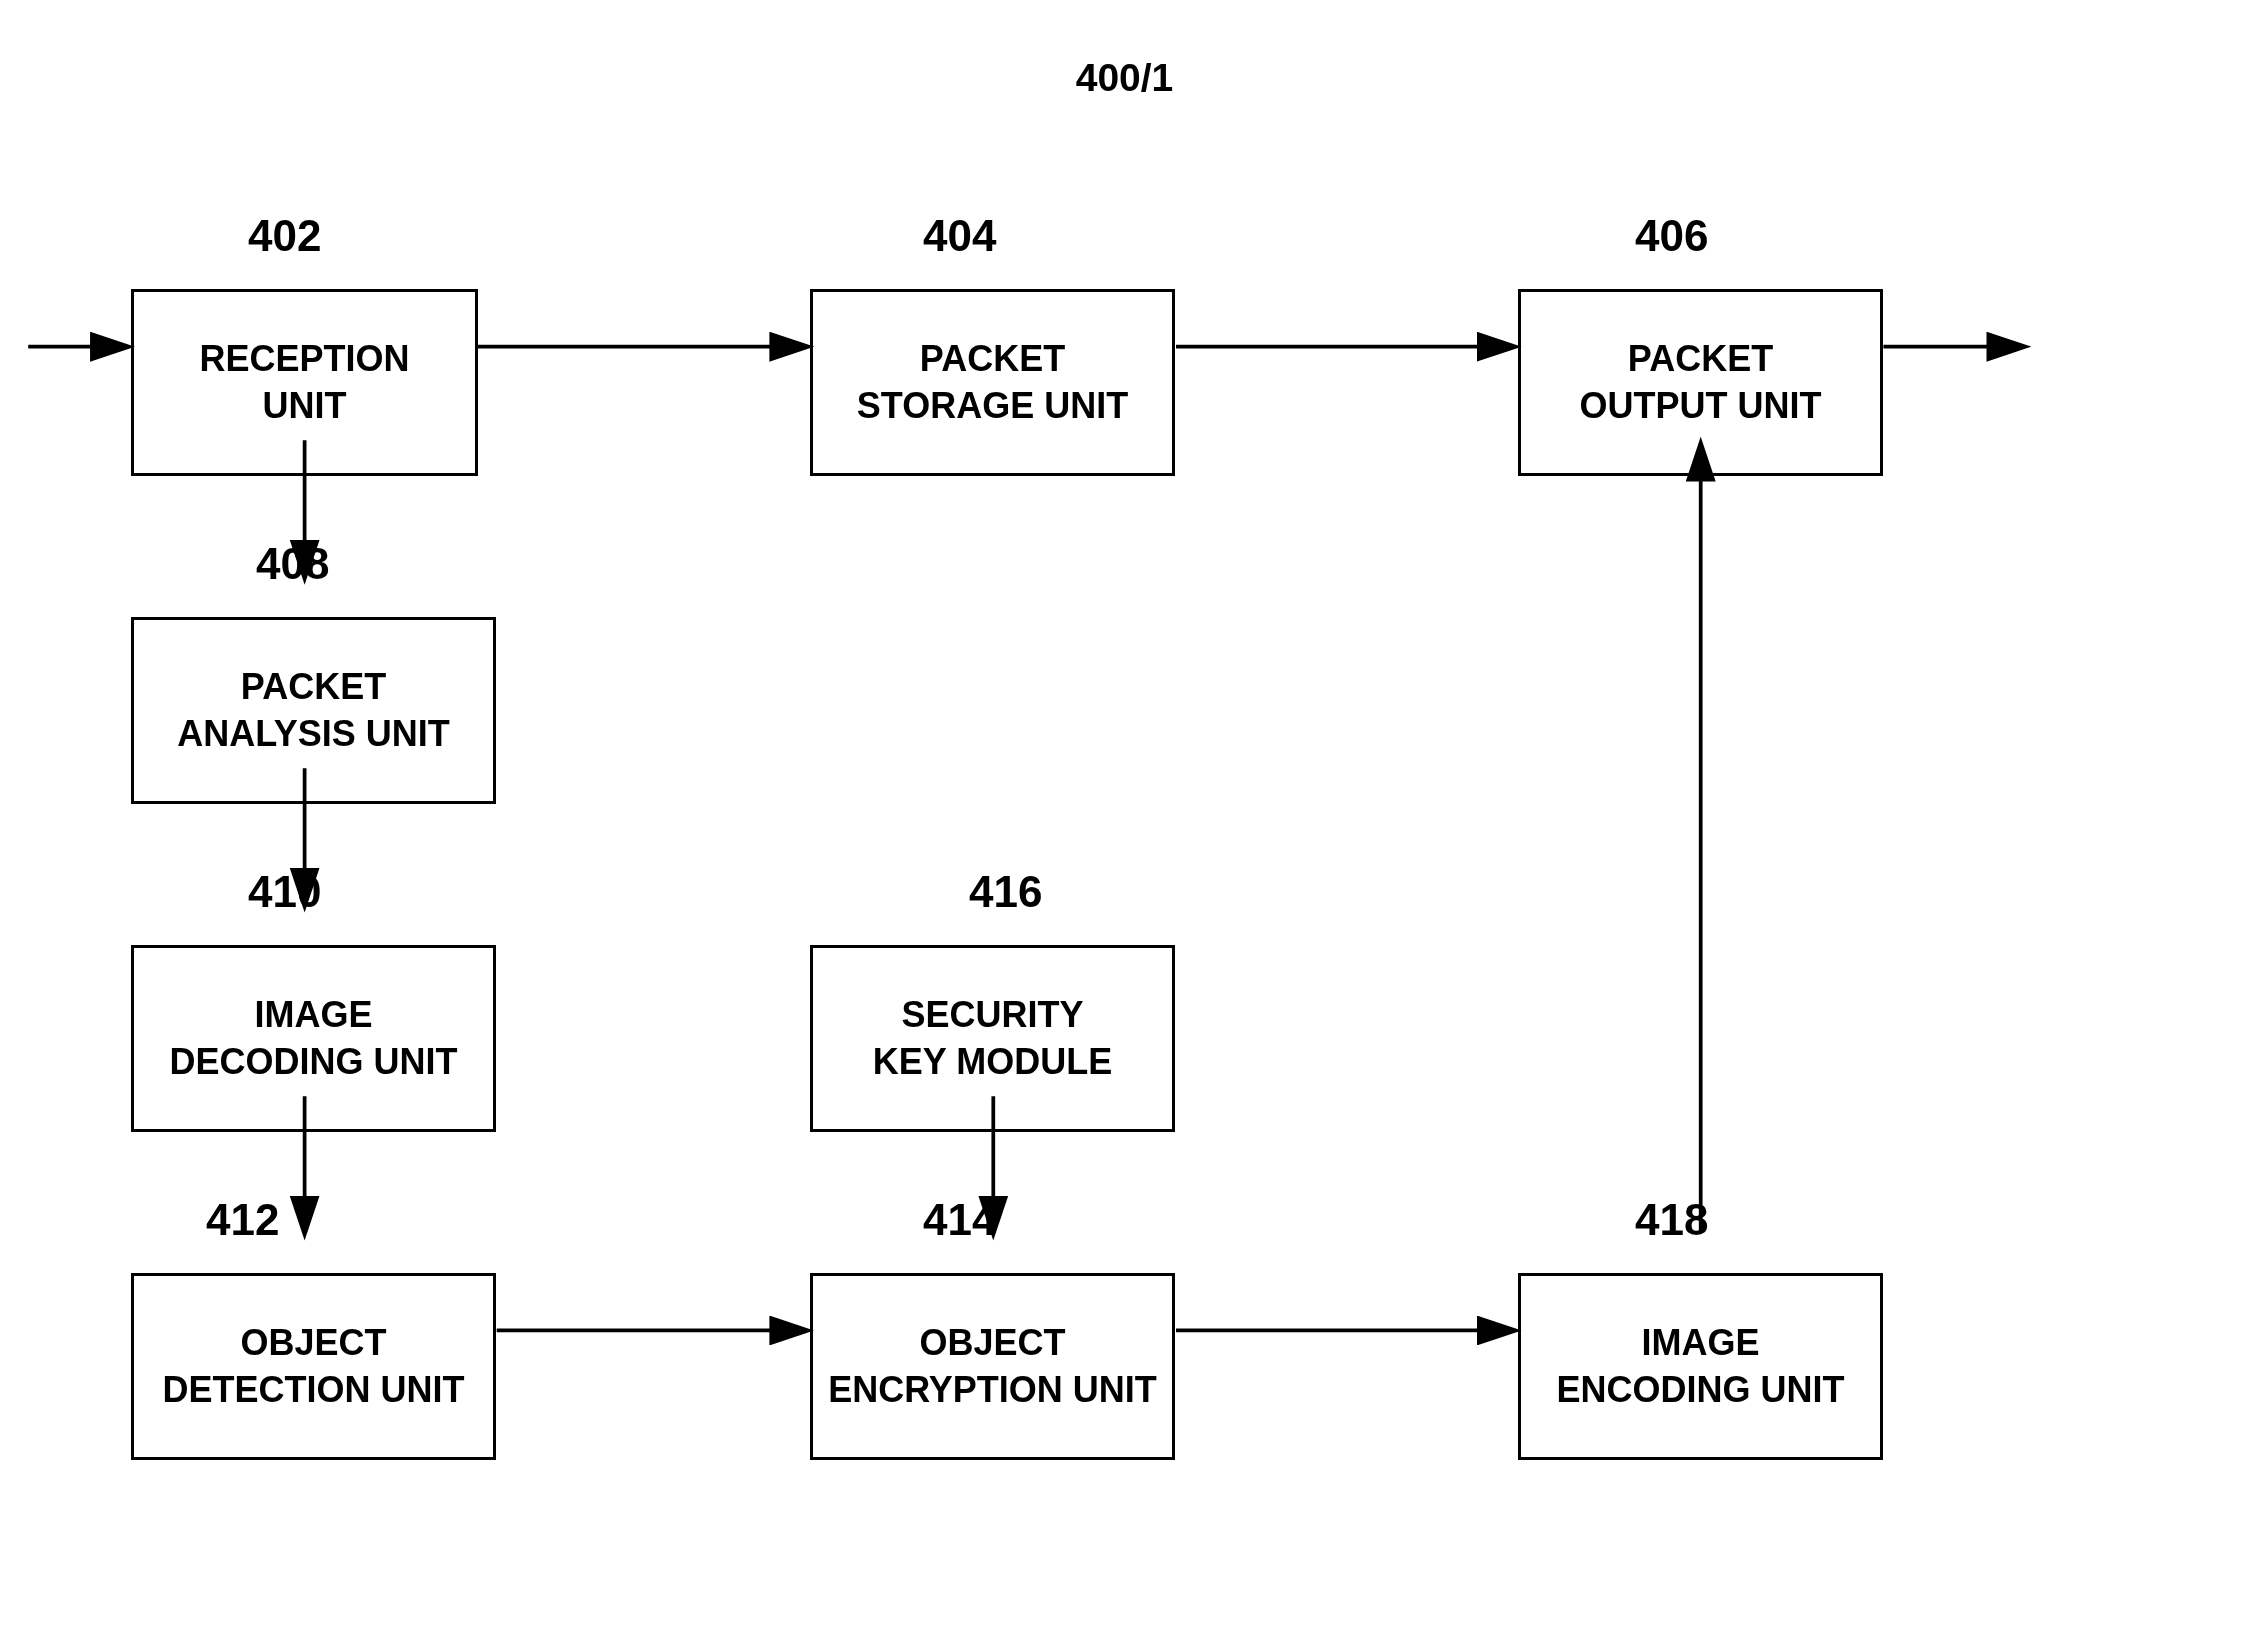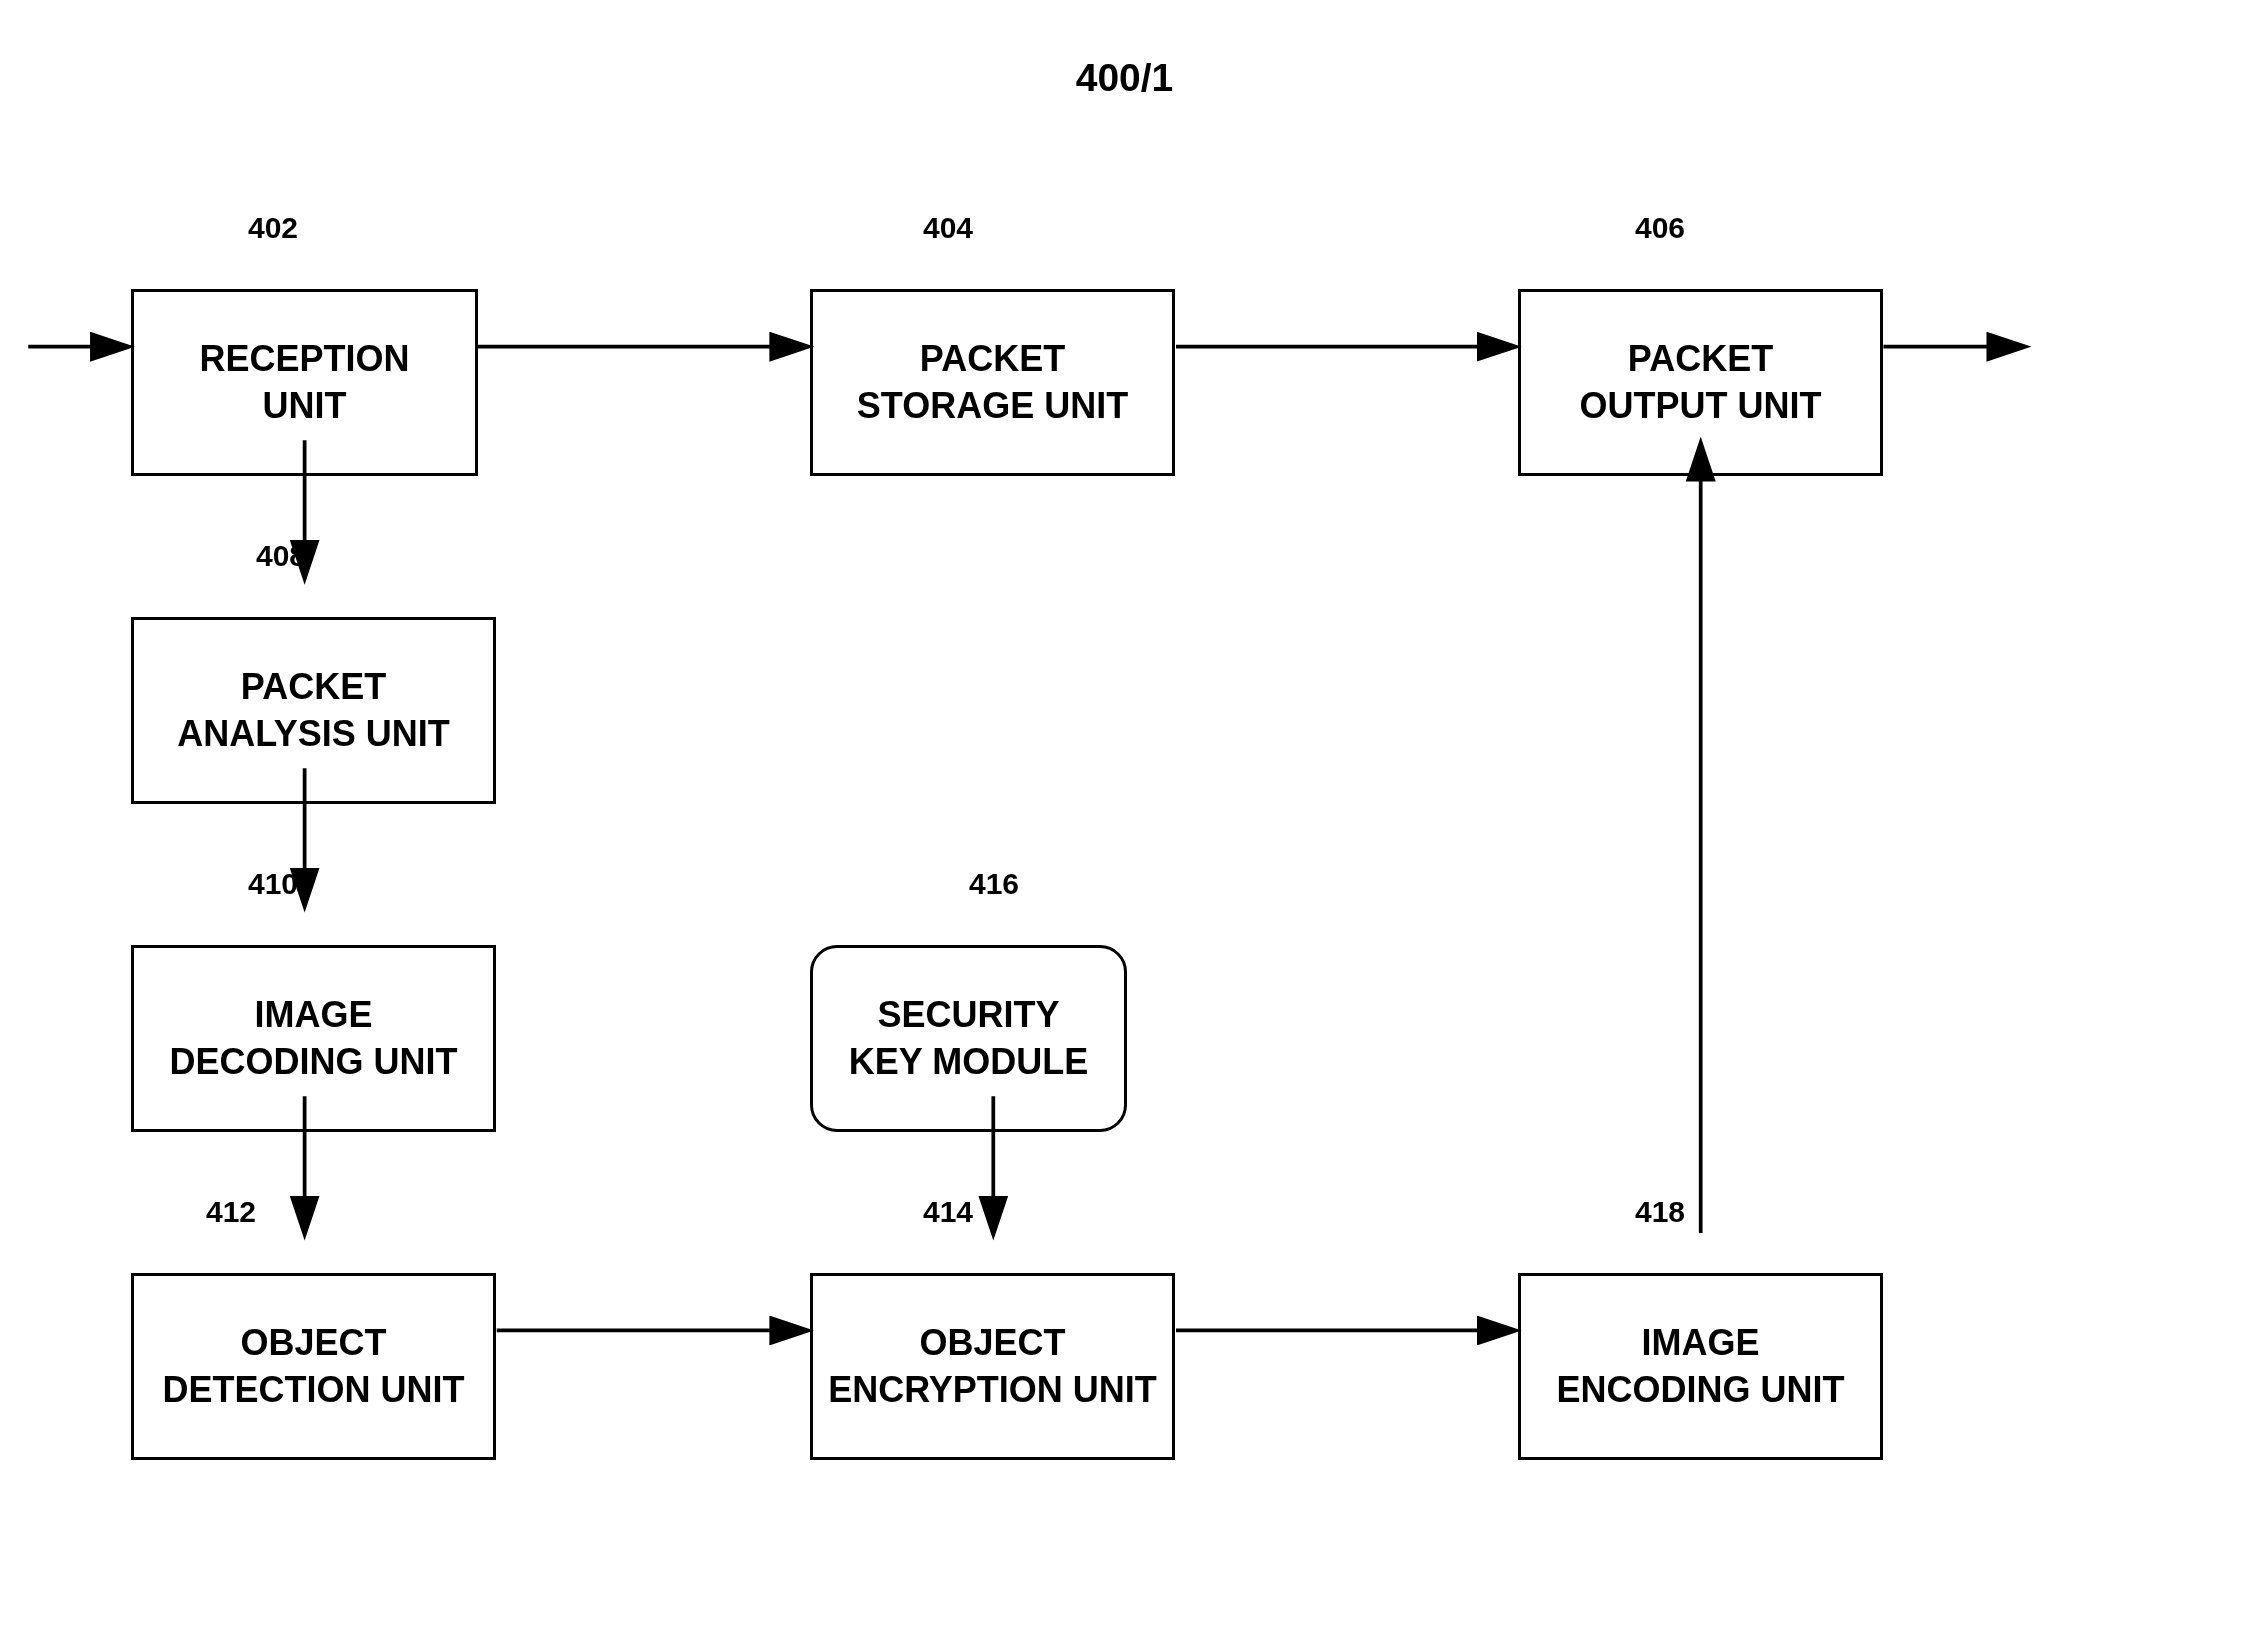--- a/index.html
+++ b/index.html
@@ -38,21 +38,21 @@
       justify-content: center;
       text-align: center;
       font-size: 36px;
       font-weight: bold;
       line-height: 1.3;
       margin-top: 36px;
     }
 
     .ref-label {
       position: absolute;
-      font-size: 30px;
+      font-size: 44px;
       font-weight: bold;
     }
 
     
     .arrows-svg {
       position: absolute;
       top: 0; left: 0;
       width: 2248px;
       height: 1650px;
       pointer-events: none;
@@ -96,21 +96,21 @@
   </div>
 
   <div class="box" style="left: 131px; top: 581px; width: 365px; height: 187px;">
     <span>PACKET<br>ANALYSIS UNIT</span>
   </div>
 
   <div class="box" style="left: 131px; top: 909px; width: 365px; height: 187px;">
     <span>IMAGE<br>DECODING UNIT</span>
   </div>
 
-  <div class="box" style="left: 810px; top: 909px; width: 317px; height: 187px; border-radius: 27px;">
+  <div class="box" style="left: 810px; top: 909px; width: 365px; height: 187px;">
     <span>SECURITY<br>KEY MODULE</span>
   </div>
 
   <div class="box" style="left: 131px; top: 1237px; width: 365px; height: 187px;">
     <span>OBJECT<br>DETECTION UNIT</span>
   </div>
 
   <div class="box" style="left: 810px; top: 1237px; width: 365px; height: 187px;">
     <span>OBJECT<br>ENCRYPTION UNIT</span>
   </div>

